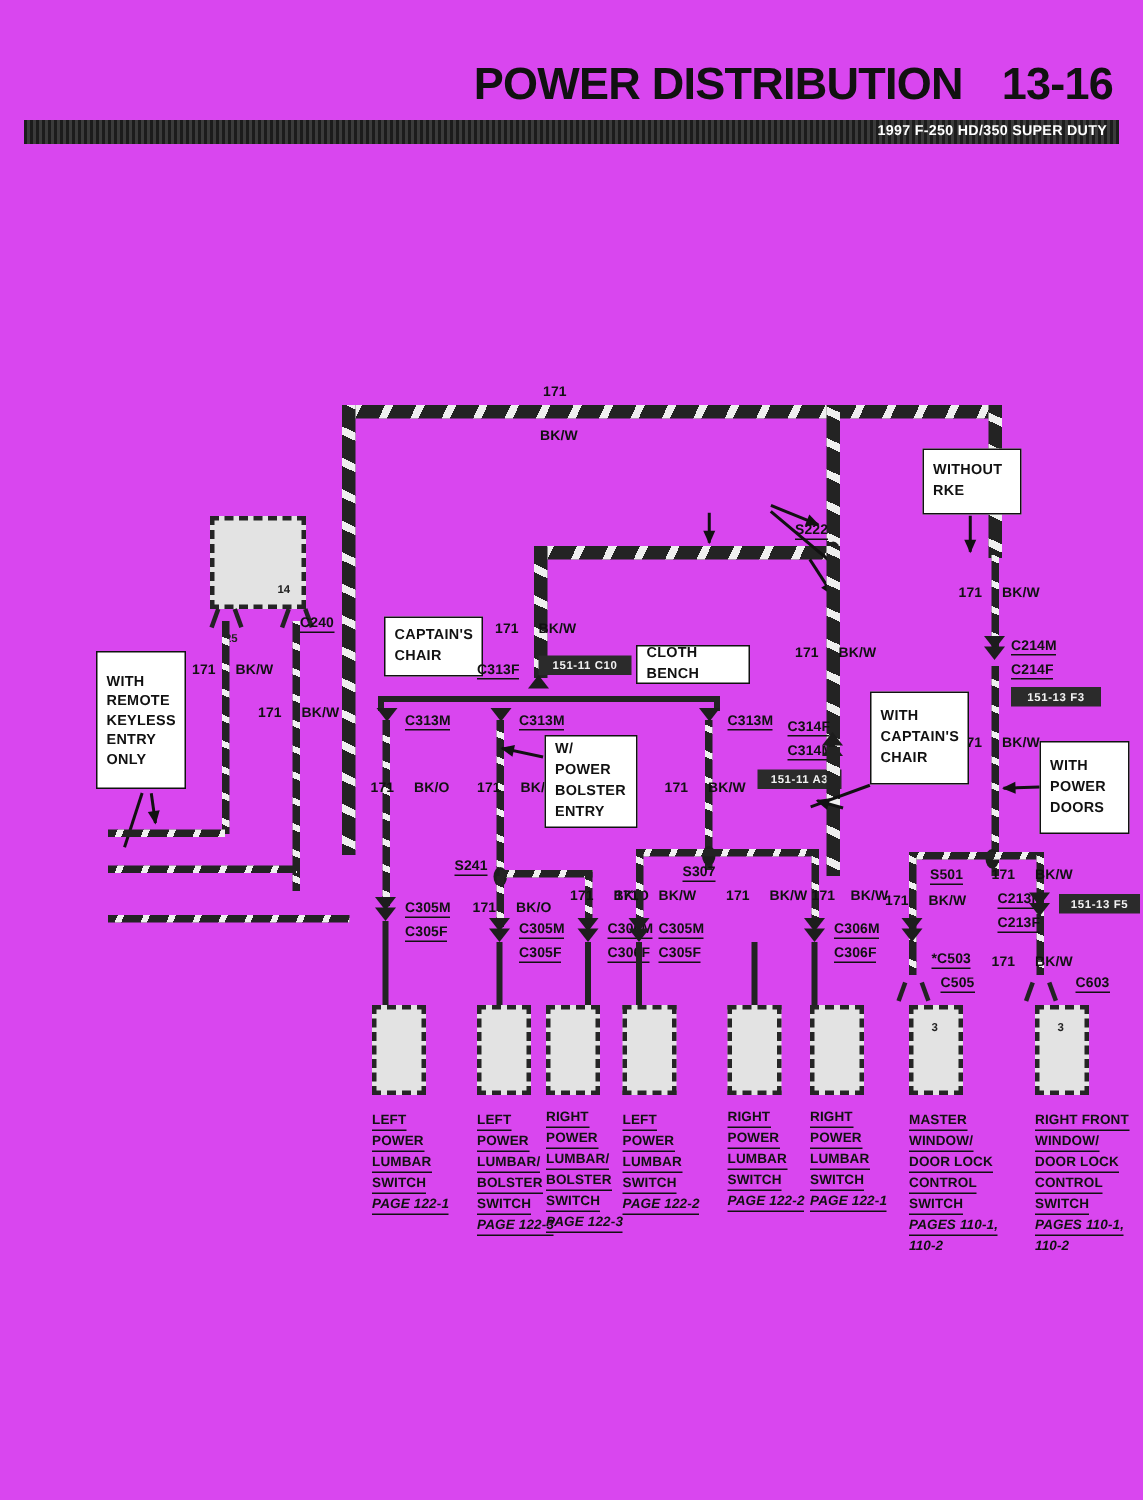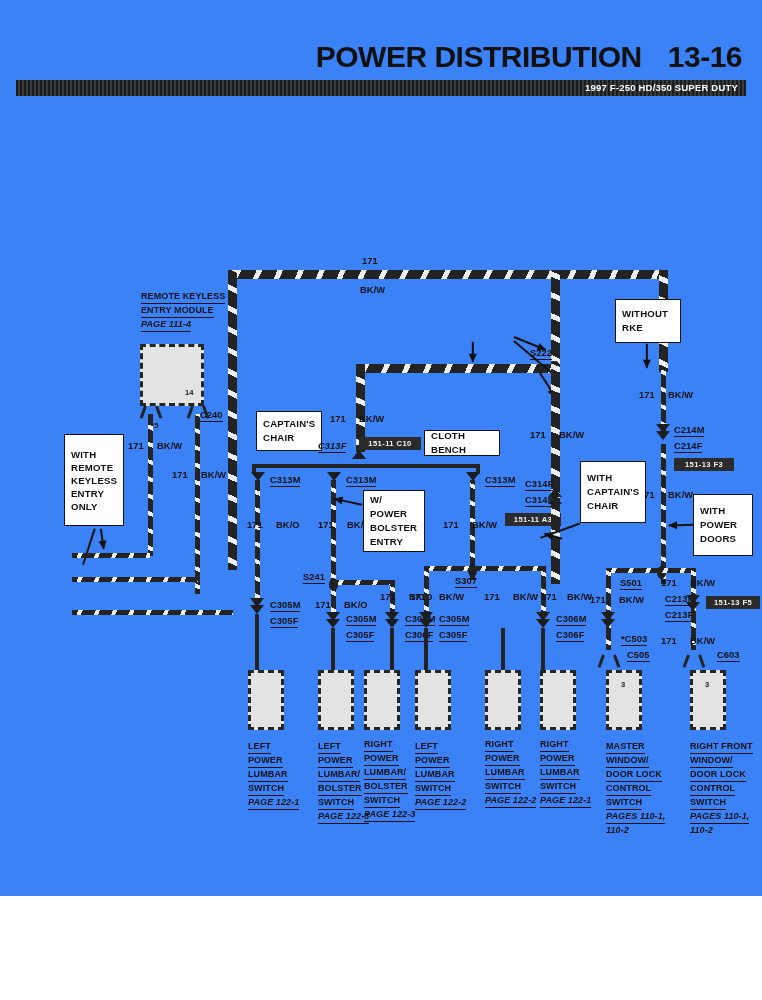--- a/index.html
+++ b/index.html
@@ -1,17 +1,17 @@
 <!DOCTYPE html>
 <html><head>
 <meta charset="utf-8">
 <style>
   html,body{margin:0;padding:0;background:#fff;}
   body{width:762px;height:1000px;position:relative;font-family:"Liberation Sans",sans-serif;overflow:hidden;}
-  #page{position:absolute;left:0;top:0;width:762px;height:896px;background:#3b82f6;}
+  #page{position:absolute;left:0;top:0;width:762px;height:1000px;background:#d946ef;}
 
   
   .hdr-title{position:absolute;right:20px;top:40px;font-size:30px;font-weight:bold;letter-spacing:-0.5px;
              color:#111;font-family:"Liberation Sans",sans-serif;white-space:nowrap;}
   .hdr-title .pg{margin-left:26px;}
   .hdr-bar{position:absolute;left:16px;top:80px;width:730px;height:16px;
            background:#2a2a2a;
            background-image:repeating-linear-gradient(90deg,#1c1c1c 0px,#1c1c1c 2px,#3b3b3b 2px,#3b3b3b 4px);}
   .hdr-sub{position:absolute;right:20px;top:81px;height:14px;line-height:14px;color:#fff;font-size:9.5px;
            font-weight:bold;letter-spacing:0.2px;padding:0 4px;}
@@ -98,25 +98,20 @@
   <div class="lbl" style="left:362px;top:256px;">171</div>
   <div class="lbl" style="left:360px;top:285px;">BK/W</div>
 
   <div class="bus-h" style="left:228px;top:270px;width:440px;"></div>
 
   <div class="bus-v" style="left:228px;top:270px;height:300px;"></div>
 
   <div class="bus-v" style="left:551px;top:270px;height:98px;"></div>
   <div class="bus-v" style="left:659px;top:270px;height:102px;"></div>
 
-  <div class="cap" style="left:141px;top:290px;">
-    <div>REMOTE KEYLESS</div><br>
-    <div>ENTRY MODULE</div><br>
-    <div class="pg">PAGE 111-4</div>
-  </div>
   <div class="dbox" style="left:140px;top:344px;width:64px;height:62px;"></div>
   <div class="pinlbl" style="left:150px;top:388px;margin-top:33px;">25</div>
   <div class="pinlbl" style="left:185px;top:388px;">14</div>
 
   <div class="fork" style="left:143px;top:406px;"></div>
   <div class="fork" style="left:190px;top:406px;"></div>
   <div class="hw-v" style="left:148px;top:414px;height:142px;"></div>
   <div class="hw-v" style="left:195px;top:414px;height:180px;"></div>
   <div class="lbl u" style="left:200px;top:410px;">C240</div>
 
@@ -193,21 +188,21 @@
   <div class="abox" style="left:256px;top:411px;width:66px;height:40px;">
     <span>CAPTAIN'S</span>
     <span>CHAIR</span>
   </div>
 
   <div class="abox" style="left:424px;top:430px;width:76px;height:26px;">
     <span>CLOTH BENCH</span>
   </div>
 
   <div class="chip" style="left:359px;top:437px;width:62px;">151-11 C10</div>
-  <div class="lbl u" style="left:318px;top:441px;font-style:italic;">C313F</div>
+  <div class="lbl u" style="left:318px;top:441px;">C313F</div>
 
   <div class="cup-only" style="left:352px;top:450px;transform:scaleY(-1);">
       <i></i>
     </div>
 
   <div class="w-h" style="left:252px;top:464px;width:228px;"></div>
   <div class="w-v" style="left:252px;top:464px;height:10px;"></div>
   <div class="w-v" style="left:476px;top:464px;height:10px;"></div>
 
   <div class="conn" style="left:251px;top:472px;">

